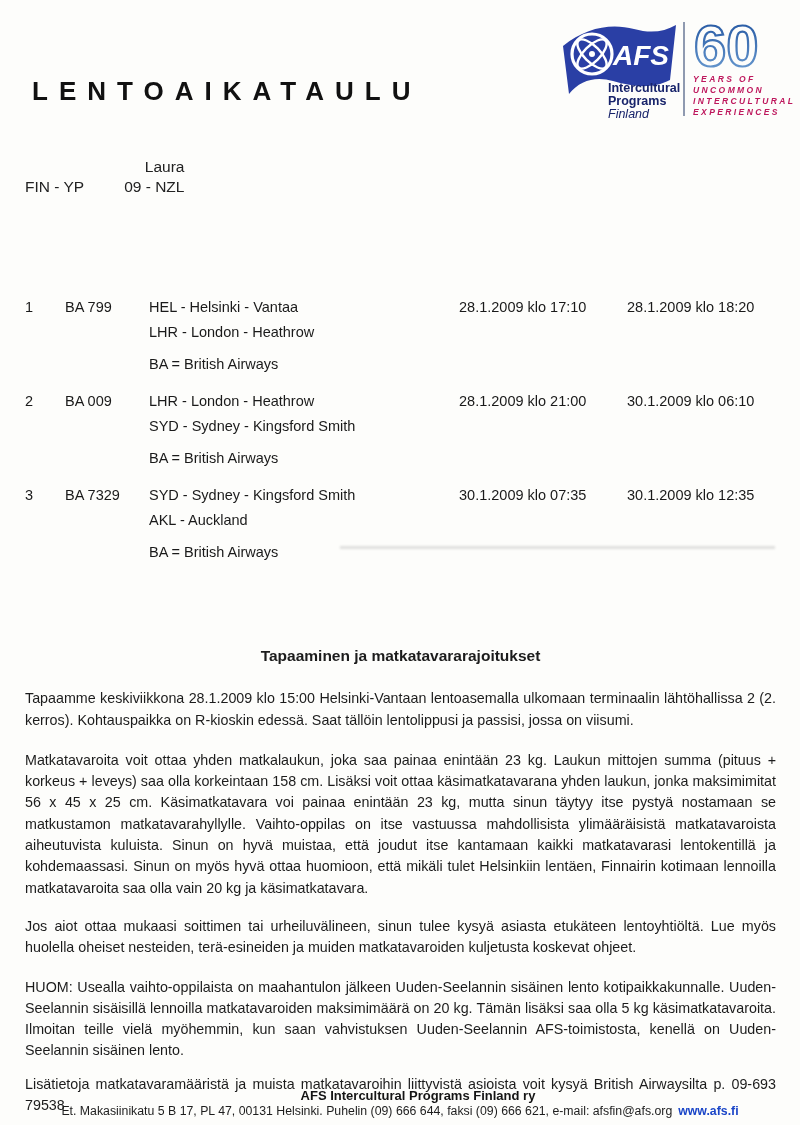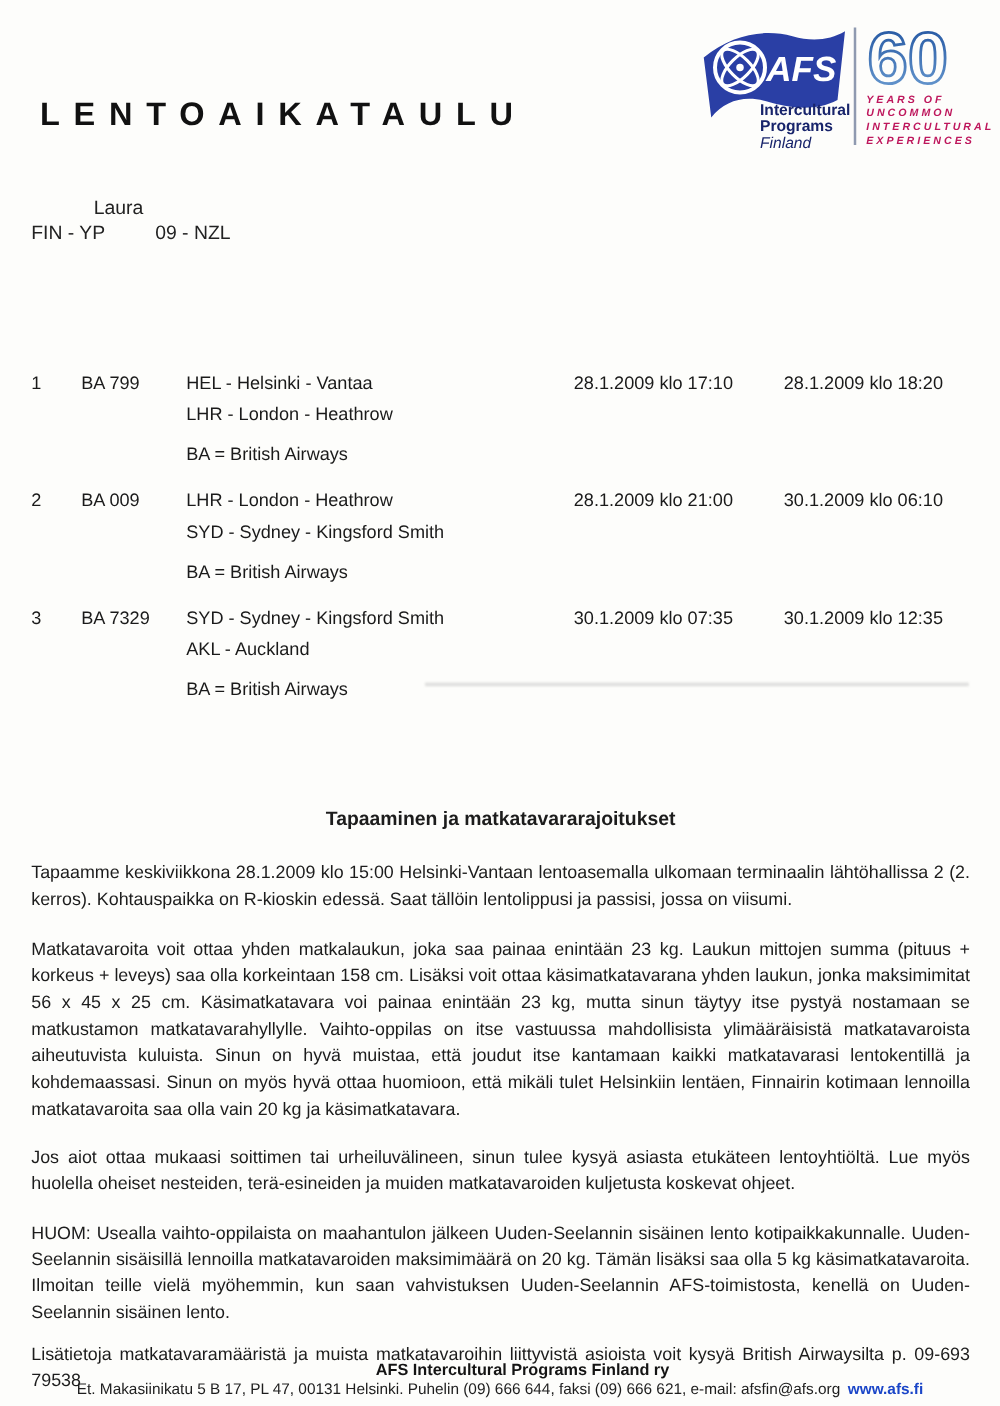--- a/index.html
+++ b/index.html
@@ -18,21 +18,21 @@
   .flag-svg { position:absolute; left:0; top:6px; }
   .org-lines { position:absolute; left:50px; top:66px; color:#18246b; line-height:13px; }
   .org-lines .b { font-weight:700; font-size:12.5px; }
   .org-lines .it { font-style:italic; font-size:12.5px; font-weight:400; }
   .logo-divider { position:absolute; left:125px; top:6px; width:2px; height:94px; background:#8f9ab0; }
   .sixty-svg { position:absolute; left:134px; top:0px; }
   .anniv-lines { position:absolute; left:135px; top:58px; color:#be185d;font-style:italic; }
   .anniv-lines div { font-size:8.5px; font-weight:700; letter-spacing:2.4px; line-height:11px; white-space:nowrap; }
   
   .student { position:absolute; left:25px; top:158px; font-size:15.5px; color:#222; }
-  .student .name { margin-left:50px; margin-bottom:2px; }
+  .student .name { margin-left:73px; margin-bottom:2px;text-align:right; }
   .code-row span { display:inline-block; }
   .code-gap { width:40px; }
   
   .flight-table { position:absolute; left:25px; top:281px; width:752px; font-size:14.5px; }
   .t-grid { display:grid; grid-template-columns:40px 84px 310px 168px 1fr; }
   .t-head { font-style:italic; padding-bottom:7px; border-bottom:2.5px solid #1c1c1c; font-size:14.5px; color:#222; }
   .t-row { padding-top:14px; }
   .route-line { line-height:25px; }
   .carrier { margin-top:9px; line-height:21px; }
   .cell-time { line-height:25px; }

